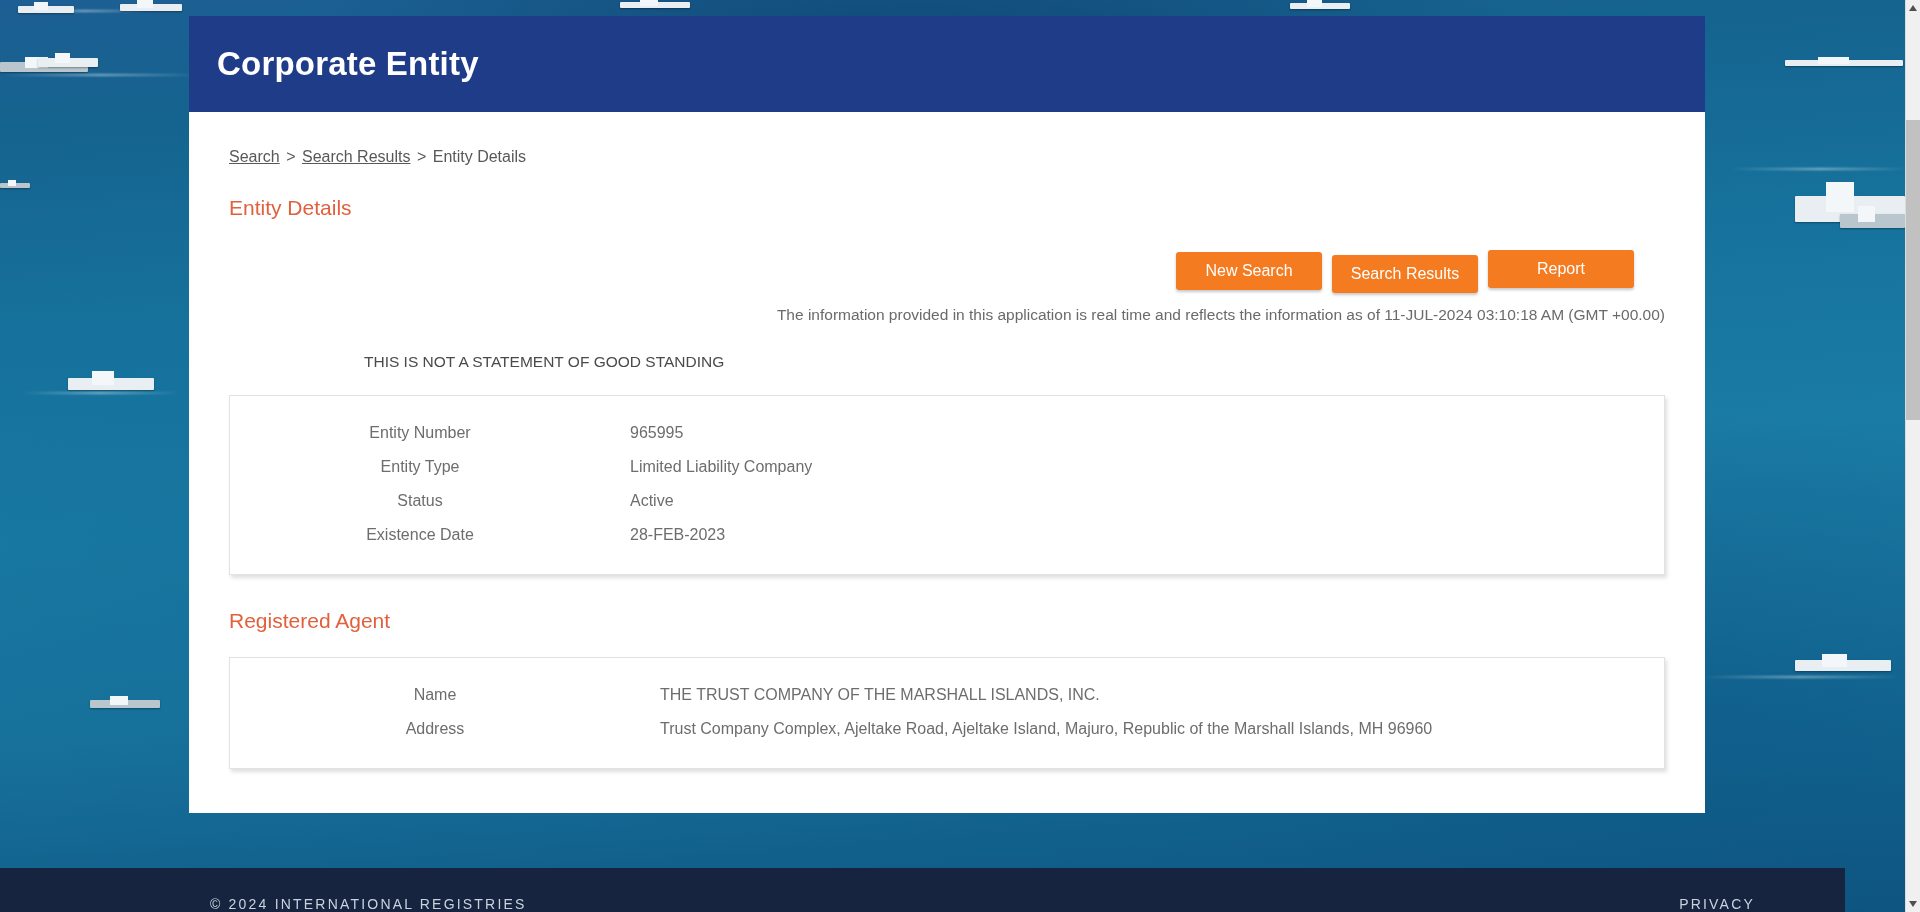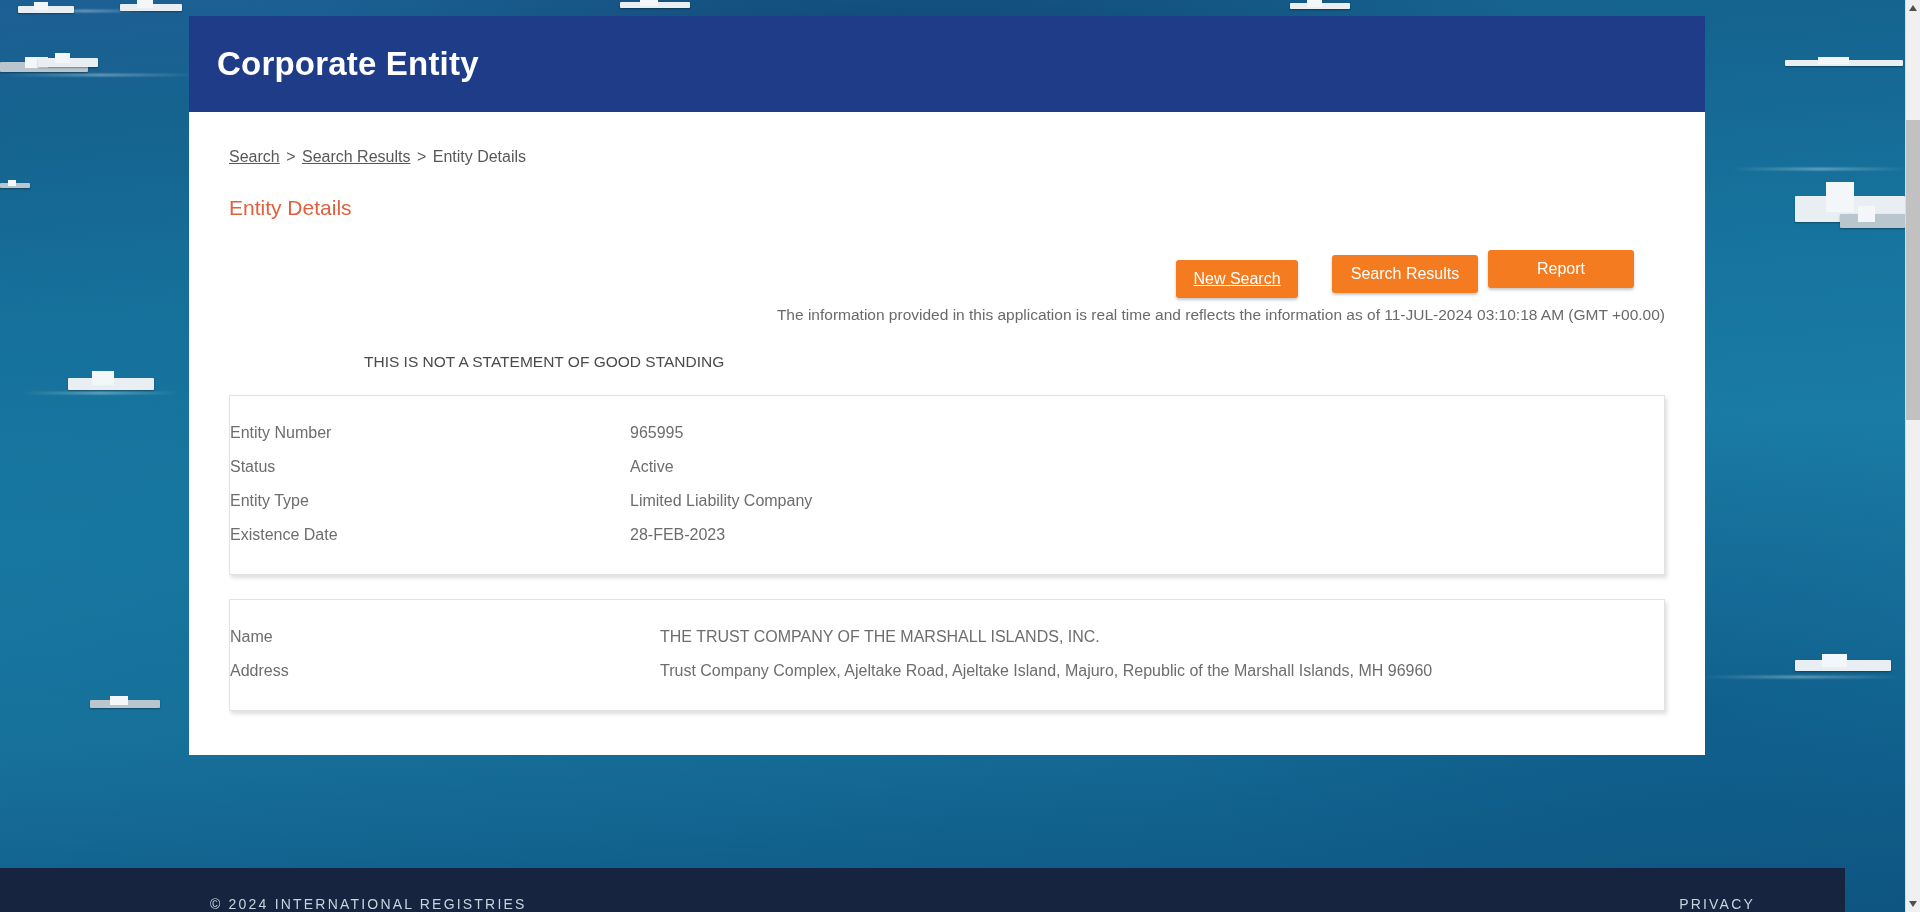--- a/index.html
+++ b/index.html
@@ -146,21 +146,21 @@
     border: none;
     color: #ffffff;
     font-family: "Liberation Sans", sans-serif;
     font-size: 16px;
     border-radius: 3px;
     box-shadow: 0 2px 3px rgba(0,0,0,.22);
     cursor: pointer;
     text-align: center;
     line-height: 1;
   }
-  #btn-new-search    { left: 947px; top: 16px;  width: 122px; height: 38px; text-decoration: underline; }
+  #btn-new-search    { left: 947px; top: 8px;  width: 146px; height: 38px; }
   #btn-search-results{ left: 1103px; top: 11px; width: 146px; height: 38px; }
   #btn-report        { left: 1259px; top: 6px;  width: 146px; height: 38px; }
 
   #realtime-note {
     margin-top: 10px;
     padding-left: 11px;
     font-size: 15.5px;
     color: #6a6a6c;
     text-align: right;
   }
@@ -180,21 +180,21 @@
     box-shadow: 2px 3px 4px rgba(0,0,0,.13);
     padding: 20px 0 22px 0;
   }
   .detail-row {
     display: flex;
     align-items: baseline;
     padding: 8px 0;
   }
   .detail-label {
     width: 400px;
-    text-align: left;
+    text-align: center;
     padding-right: 20px;
     font-size: 16px;
     color: #6d6d6f;
     flex: 0 0 auto;
   }
   .detail-value {
     font-size: 16px;
     color: #6d6d6f;
     flex: 1 1 auto;
   }
@@ -277,33 +277,34 @@
       <div id="realtime-note">The information provided in this application is real time and reflects the information as of 11-JUL-2024 03:10:18 AM (GMT +00.00)</div>
 
       <div id="good-standing-note">THIS IS NOT A STATEMENT OF GOOD STANDING</div>
 
       <div class="detail-panel">
         <div class="detail-row">
           <div class="detail-label">Entity Number</div>
           <div class="detail-value">965995</div>
         </div>
         <div class="detail-row">
+          <div class="detail-label">Entity Type</div>
+          <div class="detail-value">Limited Liability Company</div>
+        </div>
+        <div class="detail-row">
           <div class="detail-label">Status</div>
           <div class="detail-value">Active</div>
         </div>
         <div class="detail-row">
-          <div class="detail-label">Entity Type</div>
-          <div class="detail-value">Limited Liability Company</div>
-        </div>
-        <div class="detail-row">
           <div class="detail-label">Existence Date</div>
           <div class="detail-value">28-FEB-2023</div>
         </div>
       </div>
 
+      <h2 class="section-head" style="margin-top:34px;">Registered Agent</h2>
 
       <div class="detail-panel agent">
         <div class="detail-row">
           <div class="detail-label">Name</div>
           <div class="detail-value">THE TRUST COMPANY OF THE MARSHALL ISLANDS, INC.</div>
         </div>
         <div class="detail-row">
           <div class="detail-label">Address</div>
           <div class="detail-value">Trust Company Complex, Ajeltake Road, Ajeltake Island, Majuro, Republic of the Marshall Islands, MH 96960</div>
         </div>

